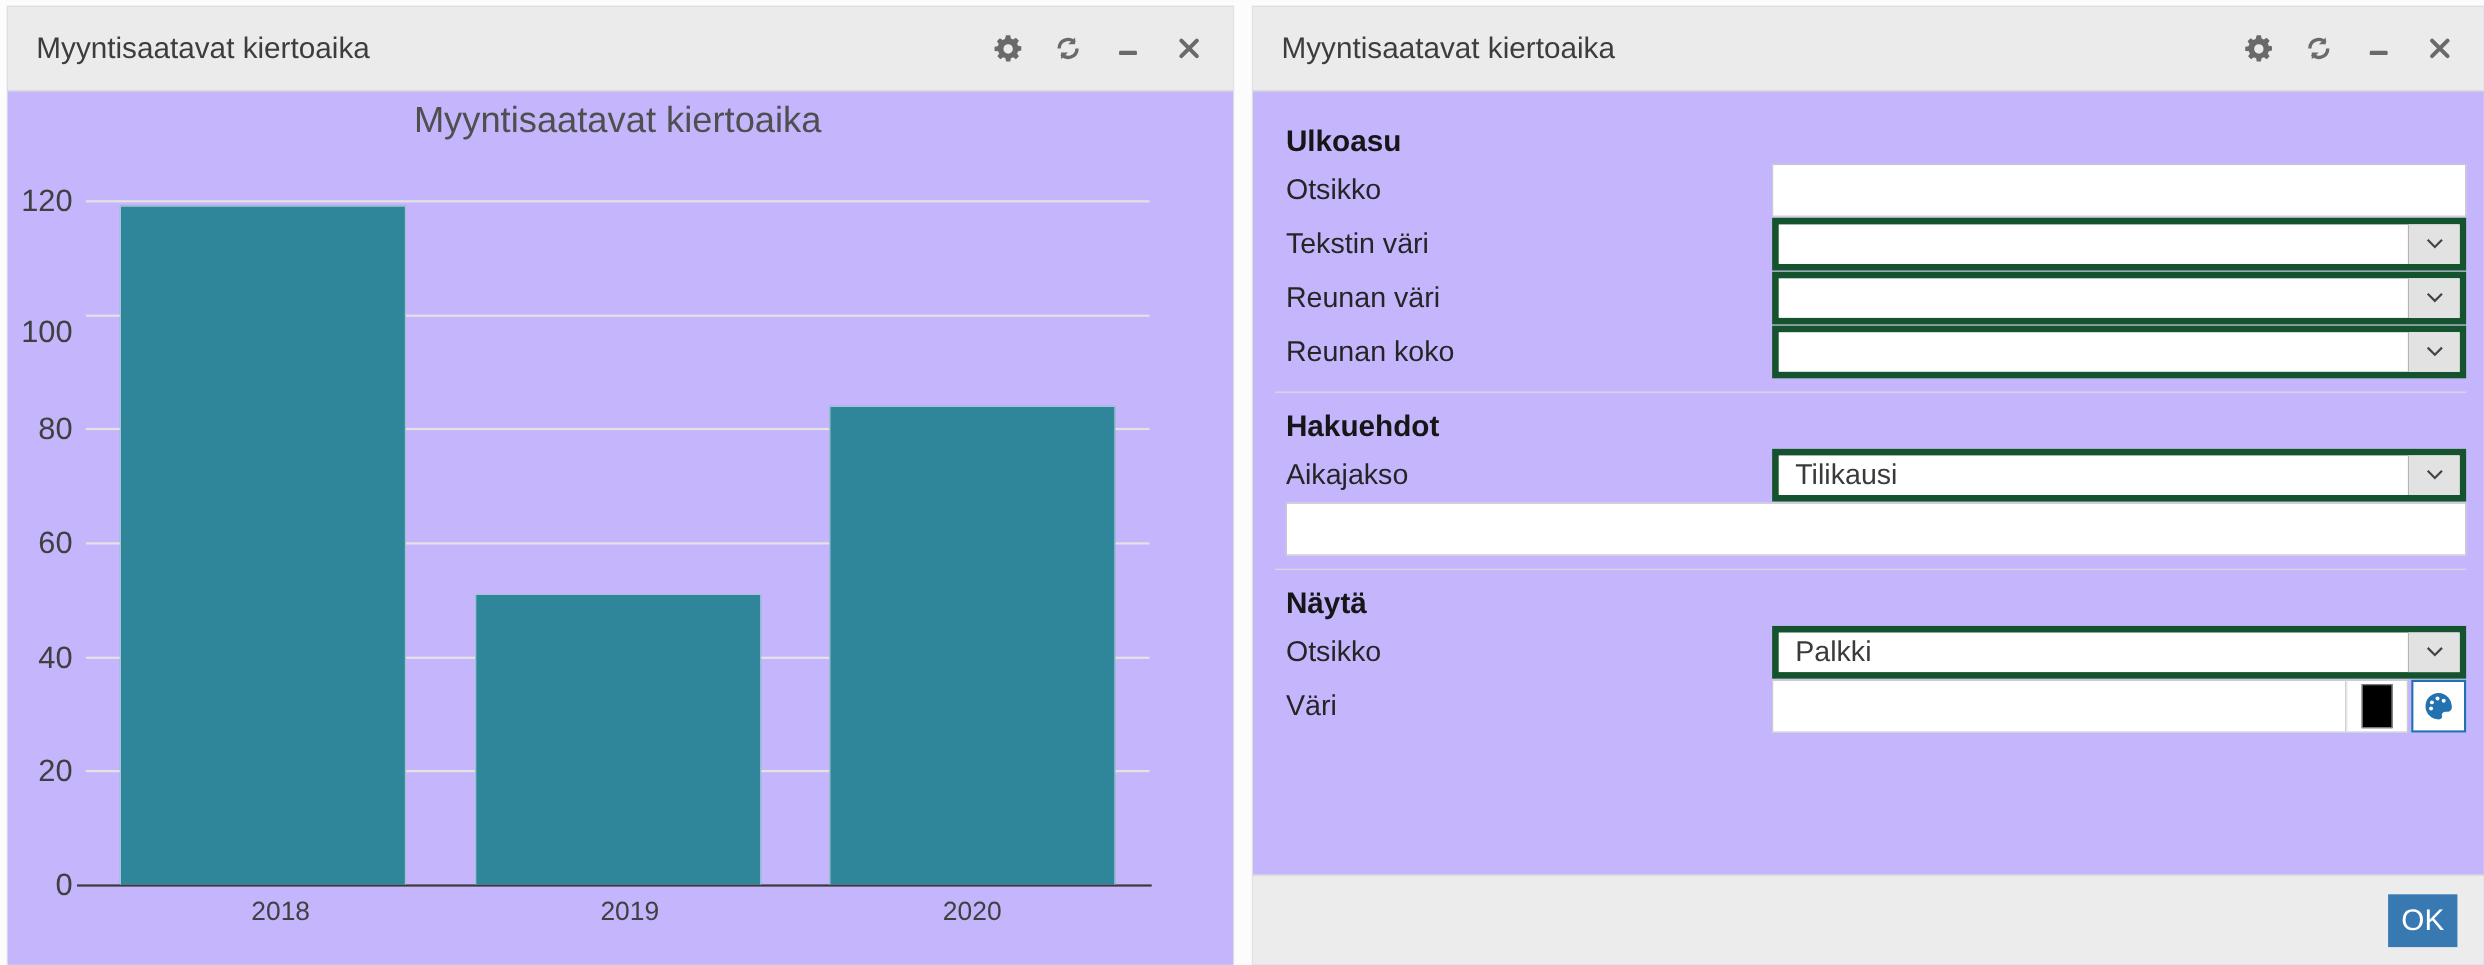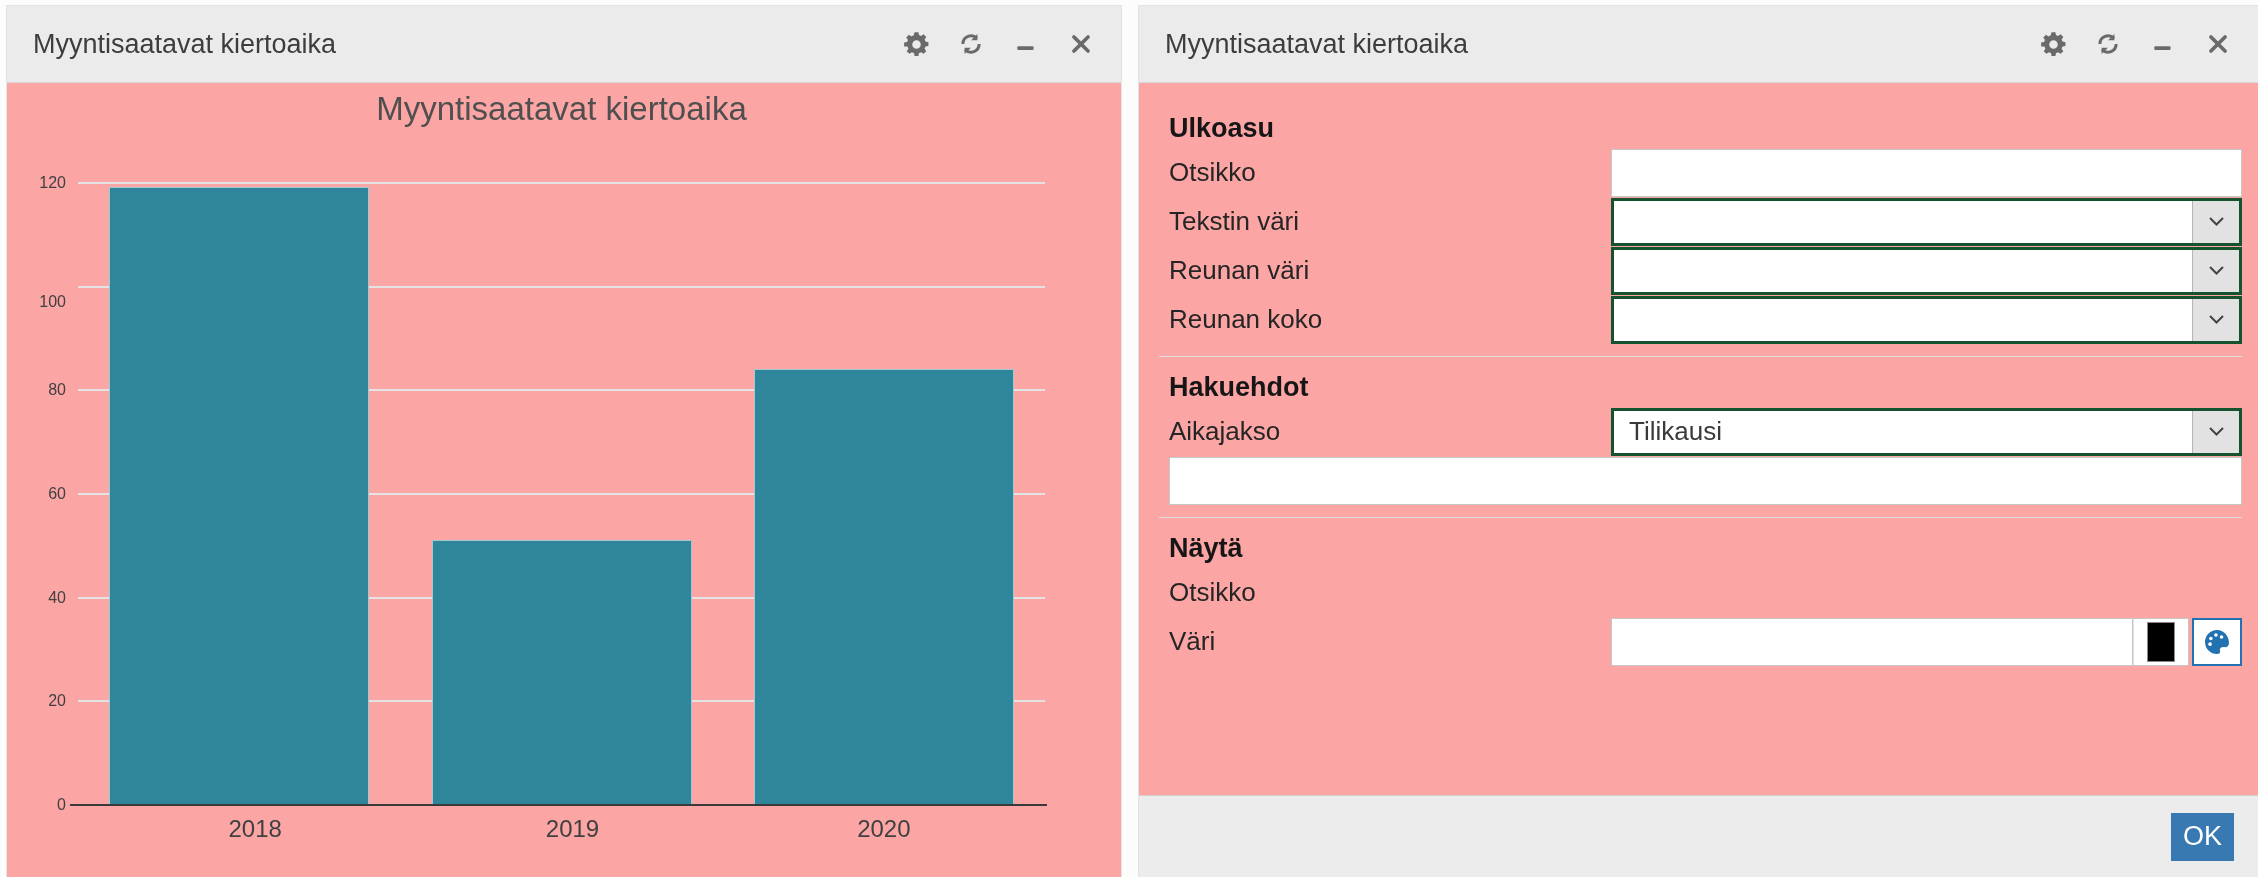--- a/index.html
+++ b/index.html
@@ -2,21 +2,21 @@
 <html><head>
 <meta charset="utf-8">
 <style>
   html,body{margin:0;padding:0;}
   body{
     width:2258px;height:877px;position:relative;overflow:hidden;
     background:#fcfcfc;
     font-family:"Liberation Sans","DejaVu Sans",sans-serif;
     -webkit-font-smoothing:antialiased;
   }
-  .panel{position:absolute;top:6px;height:871px;background:#fca5a5;box-shadow:0 0 0 1px #e3e3e3;}
+  .panel{position:absolute;top:6px;height:871px;background:#c4b5fd;box-shadow:0 0 0 1px #e3e3e3;}
   .panel-left{left:7px;width:1114px;}
   .panel-right{left:1139px;width:1119px;}
 
   .widget-header{
     height:77px;background:#ebebeb;border-bottom:1px solid #d8d8d8;
     display:flex;align-items:center;padding:0 26px;box-sizing:border-box;
   }
   .widget-title{font-size:27px;color:#3d3d3d;}
   .header-icons{margin-left:auto;display:flex;align-items:center;gap:27px;color:#6a6a6a;}
   .hicon{display:flex;align-items:center;justify-content:center;width:28px;height:28px;cursor:pointer;}
@@ -24,21 +24,21 @@
   
   .chart-title{
     position:absolute;left:71px;top:84px;width:967px;text-align:center;
     font-size:33px;color:#4f4f4f;
   }
   .plot{position:absolute;left:71px;top:177px;width:967px;height:622px;}
   .gridline{position:absolute;left:0;right:0;height:2px;background:#e3e3e3;}
   .axis-x{position:absolute;left:-8px;right:-2px;bottom:-1px;height:2px;background:#3a3a3a;}
   .y-label{
     position:absolute;right:calc(100% + 12px);transform:translateY(-50%);
-    font-size:16px;color:#404040;white-space:nowrap;
+    font-size:28px;color:#404040;white-space:nowrap;
   }
   .bar{position:absolute;bottom:1px;box-sizing:border-box;border:1px solid rgba(255,255,255,0.55);border-bottom:none;}
   .x-label{
     position:absolute;top:calc(100% + 10px);transform:translateX(-50%);
     font-size:24px;color:#404040;white-space:nowrap;
   }
 
   
   .form{
     position:absolute;left:0;right:0;top:78px;bottom:82px;
@@ -51,21 +51,21 @@
   .form-row{display:flex;align-items:center;height:49px;}
   .form-label{flex:0 0 442px;font-size:26px;color:#252525;}
   .form-field{flex:1;display:flex;height:48px;box-sizing:border-box;}
   .divider{border:none;border-top:1px solid #dedede;margin:12px 0 10px -10px;}
 
   .text-input{
     flex:1;height:48px;box-sizing:border-box;border:1px solid #c6c6c6;background:#fff;
     font-size:26px;color:#333;padding:0 14px;font-family:inherit;outline:none;min-width:0;
   }
   .select{
-    flex:1;display:flex;background:#fff;border:3px solid #14532d;box-sizing:border-box;cursor:pointer;
+    flex:1;display:flex;background:#fff;border:6px solid #14532d;box-sizing:border-box;cursor:pointer;
   }
   .select-value{flex:1;display:flex;align-items:center;padding-left:15px;font-size:26px;color:#3a3a3a;}
   .select-btn{
     width:46px;background:#e2e2e2;border-left:1px solid #b5b5b5;
     display:flex;align-items:center;justify-content:center;
   }
   .swatch-cell{
     width:56px;background:#fff;border:1px solid #c6c6c6;border-left:1px solid #e2e2e2;
     display:flex;align-items:center;justify-content:center;box-sizing:border-box;
   }
@@ -254,20 +254,30 @@
         <input class="text-input" type="text" value="" style="">
       </div>
     </div>
 
     <hr class="divider">
 
     <div class="section-title">Näytä</div>
 
     <div class="form-row">
       <span class="form-label">Otsikko</span>
+      <div class="form-field">
+        <div class="select">
+          <span class="select-value">Palkki</span>
+          <span class="select-btn">
+            <svg width="17" height="11" viewBox="0 0 17 11">
+                <path d="M2 2l6.5 6.5L15 2" stroke="#444" stroke-width="2" fill="none"></path>
+              </svg>
+          </span>
+        </div>
+      </div>
     </div>
 
     <div class="form-row">
       <span class="form-label">Väri</span>
       <div class="form-field">
         <input class="text-input" type="text" value="" style="">
         <span class="swatch-cell">
           <span class="swatch" id="color-swatch" style="background: rgb(0, 0, 0);"></span>
         </span>
         <button class="palette-btn">

